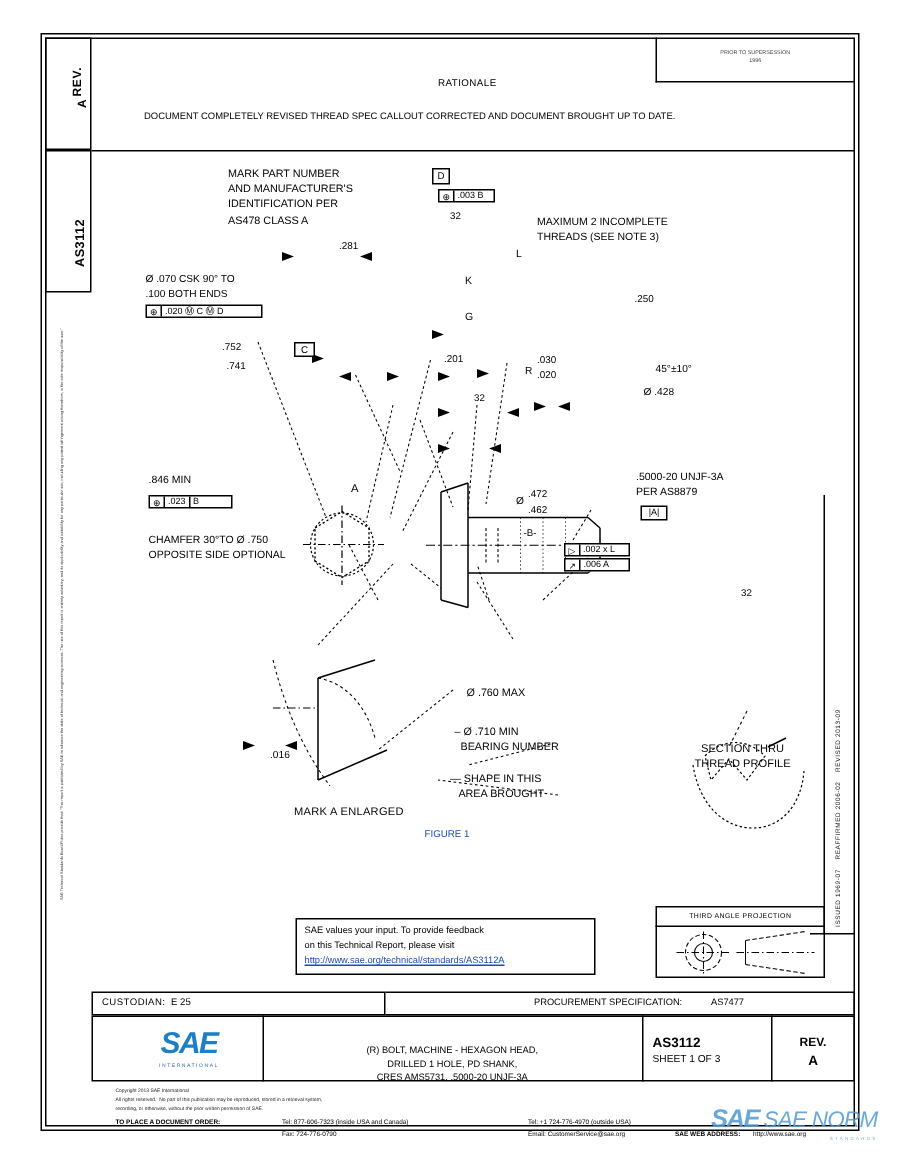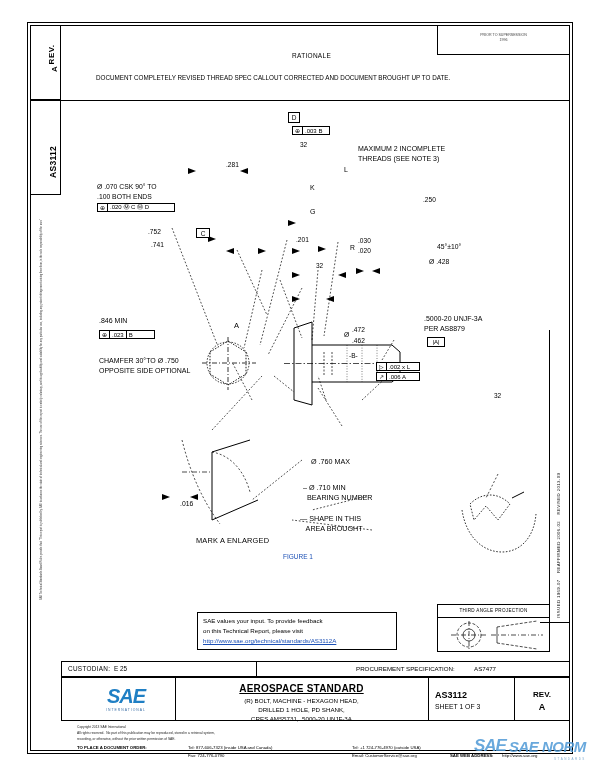--- a/index.html
+++ b/index.html
@@ -145,20 +145,24 @@
       <polygon points="256,146 264,149 256,152"></polygon>
       <polygon points="196,148 204,151 196,154"></polygon>
       <polygon points="172,148 164,151 172,154"></polygon>
       <polygon points="146,136 154,139 146,142"></polygon>
       <polygon points="100,394 108,397 100,400"></polygon>
       <polygon points="136,394 128,397 136,400"></polygon>
       <polygon points="226,120 234,123 226,126"></polygon>
     </g>
   </svg>
 
+  <div class="txt" style="left:152px;top:111px;font-size:7.2px;line-height:1.42;white-space:pre;">MARK PART NUMBER
+AND MANUFACTURER'S
+IDENTIFICATION PER
+AS478 CLASS A</div>
 
   <div class="txt" style="left:226px;top:161px;font-size:6.6px;">.281</div>
 
   <div class="txt" style="left:97px;top:182px;font-size:6.8px;line-height:1.4;white-space:pre;">Ø .070 CSK 90° TO
 .100 BOTH ENDS</div>
 
   <div class="fcf" style="left:97px;top:203px;width:78px;">
     <span>⊕</span>
     <span>.020 Ⓜ C Ⓜ D</span>
   </div>
@@ -230,20 +234,22 @@
   <div class="txt" style="left:311px;top:458px;font-size:7.2px;">Ø .760 MAX</div>
   <div class="txt" style="left:303px;top:483px;font-size:7.2px;line-height:1.42;white-space:pre;">– Ø .710 MIN
   BEARING NUMBER</div>
   <div class="txt" style="left:300px;top:514px;font-size:7.2px;line-height:1.42;white-space:pre;">— SHAPE IN THIS
    AREA BROUGHT</div>
 
   <div class="txt" style="left:180px;top:500px;font-size:6.8px;">.016</div>
 
   <div class="txt" style="left:196px;top:537px;font-size:7.4px;letter-spacing:0.2px;">MARK A ENLARGED</div>
 
+  <div class="txt ctr" style="left:440px;top:494px;width:110px;font-size:7.4px;line-height:1.35;white-space:pre;">SECTION THRU
+THREAD PROFILE</div>
 
   <div class="txt blue ctr" style="left:268px;top:553px;width:60px;font-size:6.5px;">FIGURE 1</div>
 
   <div class="bx" style="left:197px;top:612px;width:200px;height:38px;"></div>
   <div class="txt" style="left:203px;top:617px;font-size:6.2px;">SAE values your input. To provide feedback</div>
   <div class="txt" style="left:203px;top:627px;font-size:6.2px;">on this Technical Report, please visit</div>
   <a class="txt blue" href="#" style="left:203px;top:637px;font-size:6.2px;text-decoration:underline;">http://www.sae.org/technical/standards/AS3112A</a>
 
   <div class="bx" style="left:437px;top:604px;width:113px;height:48px;"></div>
   <div class="ln hln" style="left:437px;top:617px;width:113px;"></div>
@@ -272,21 +278,20 @@
   <div class="bx" style="left:61px;top:677px;width:509px;height:44px;"></div>
   <div class="ln vln" style="left:175px;top:677px;height:44px;"></div>
   <div class="ln vln" style="left:428px;top:677px;height:44px;"></div>
   <div class="ln vln" style="left:514px;top:677px;height:44px;"></div>
 
   <div class="saelogo" style="left:87px;top:685px;width:78px;text-align:center;">
     <div class="word">SAE</div>
     <div class="sub">INTERNATIONAL</div>
   </div>
 
-  <div class="txt bold ctr" style="left:175px;top:683px;width:253px;font-size:10px;text-decoration:underline;letter-spacing:0.2px;">AEROSPACE STANDARD</div>
   <div class="txt ctr" style="left:175px;top:697px;width:253px;font-size:6.2px;line-height:1.45;white-space:pre;">(R) BOLT, MACHINE - HEXAGON HEAD,
 DRILLED 1 HOLE, PD SHANK,
 CRES AMS5731, .5000-20 UNJF-3A</div>
 
   <div class="txt bold" style="left:435px;top:690px;font-size:9px;">AS3112</div>
   <div class="txt" style="left:435px;top:703px;font-size:6.8px;">SHEET 1 OF 3</div>
 
   <div class="txt bold ctr" style="left:514px;top:690px;width:56px;font-size:8px;">REV.</div>
   <div class="txt bold ctr" style="left:514px;top:702px;width:56px;font-size:9px;">A</div>
 
@@ -299,18 +304,18 @@
   <div class="txt" style="left:352px;top:745px;font-size:4.3px;">Tel: +1 724-776-4970 (outside USA)</div>
   <div class="txt" style="left:188px;top:753px;font-size:4.3px;">Fax: 724-776-0790</div>
   <div class="txt" style="left:352px;top:753px;font-size:4.3px;">Email: CustomerService@sae.org</div>
   <div class="txt bold" style="left:450px;top:753px;font-size:4.3px;">SAE WEB ADDRESS:</div>
   <div class="txt" style="left:502px;top:753px;font-size:4.3px;">http://www.sae.org</div>
 
   <div class="abs" style="left:474px;top:736px;opacity:0.85;">
     <div style="display:flex;align-items:center;gap:3px;">
       <div class="word" style="font-family:'Liberation Sans',sans-serif;font-weight:bold;
            font-style:italic;font-size:17px;color:#4f9ad6;letter-spacing:-1px;">SAE</div>
-      <div style="font-weight:bold;font-style:italic;font-size:15px;color:#4f9ad6;letter-spacing:-0.5px;">SAE NORM</div>
+      <div style="font-weight:normal;font-style:italic;font-size:15px;color:#4f9ad6;letter-spacing:-0.5px;">SAE NORM</div>
     </div>
     <div style="font-size:3px;color:#6d9fc9;letter-spacing:1.5px;text-align:right;margin-top:1px;">STANDARDS</div>
   </div>
 
 </div>
 
 </body></html>

